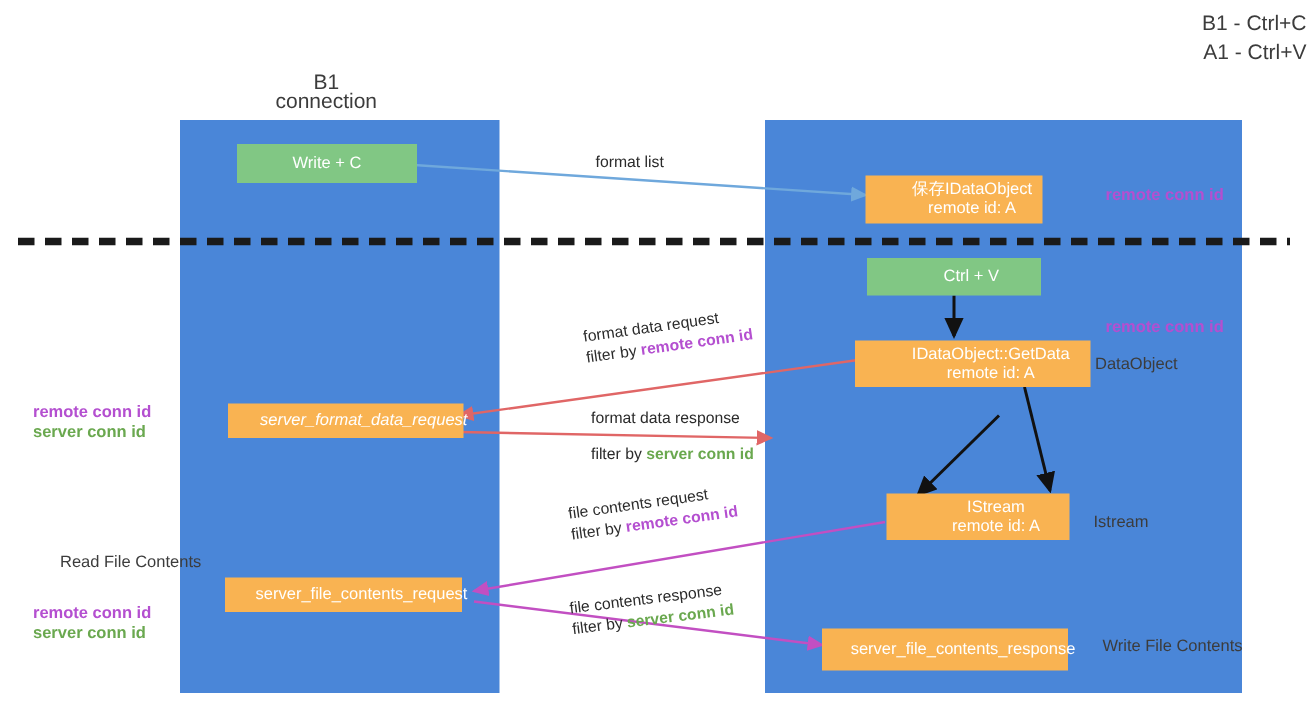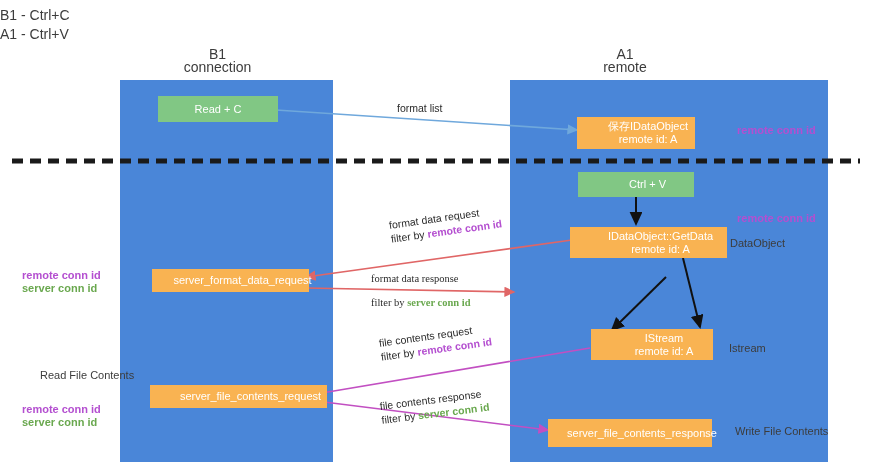--- a/index.html
+++ b/index.html
@@ -34,36 +34,34 @@
     white-space:pre-line;
   }
   .edge-label{
     position:absolute;font-size:10.5px;line-height:14px;color:#2b2b2b;
     white-space:nowrap;
   }
   .kw-remote{color:#b44fd0;font-weight:bold;}
   .kw-server{color:#6aa84f;font-weight:bold;}
   .kw-remote-plain{color:#b44fd0;font-weight:bold;}
   .title{
-    position:absolute;left:0;top:6px;width:871px;text-align:left;
+    position:absolute;left:0;top:6px;width:871px;text-align:right;
     font-size:14px;line-height:19px;color:#3c3c3c;white-space:pre-line;
   }
 </style>
 </head>
 <body>
 
 <div id="stage">
 
   <div class="title">B1 - Ctrl+C
 A1 - Ctrl+V</div>
 
   <div class="lane-header" style="left:150px;top:48px;width:135px;">B1
 connection</div>
-  <div class="lane-header" style="left:550px;top:48px;width:150px;">A1
-remote</div>
 
   <div class="lane" style="left:120px;top:80px;width:213px;height:382px;"></div>
   <div class="lane" style="left:510px;top:80px;width:318px;height:382px;"></div>
 
   <svg id="canvas">
     <defs>
       <marker id="ah-blue" markerWidth="7" markerHeight="7" refX="6" refY="3.2" orient="auto">
         <path d="M0,0 L7,3.2 L0,6.4 z" fill="#6fa8dc"></path>
       </marker>
       <marker id="ah-red" markerWidth="7" markerHeight="7" refX="6" refY="3.2" orient="auto">
@@ -90,65 +88,65 @@
     <path d="M683,258 L700,327" stroke="#111111" stroke-width="2" fill="none" marker-end="url(#ah-dark)"></path>
 
     <path d="M666,277 L612,330" stroke="#111111" stroke-width="2" fill="none" marker-end="url(#ah-dark)"></path>
 
     <path d="M590,348 L316,394" stroke="#c24fc2" stroke-width="1.6" fill="none" marker-end="url(#ah-mag)"></path>
 
     <path d="M316,401 L548,430" stroke="#c24fc2" stroke-width="1.6" fill="none" marker-end="url(#ah-mag)"></path>
   </svg>
 
   <div class="node green" style="left:158px;top:96px;width:120px;height:26px;">
-    <span>Read + C</span>
+    <span>Write + C</span>
   </div>
 
   <div class="node orange" style="left:577px;top:117px;width:118px;height:32px;">
     <span>保存IDataObject</span>
     <span>remote id: A</span>
   </div>
 
   <div class="node green" style="left:578px;top:172px;width:116px;height:25px;padding-left:23px;">
     <span>Ctrl + V</span>
   </div>
 
   <div class="node orange" style="left:570px;top:227px;width:157px;height:31px;">
     <span>IDataObject::GetData</span>
     <span>remote id: A</span>
   </div>
 
-  <div class="node orange" style="left:152px;top:269px;width:157px;height:23px;">
+  <div class="node orange" style="left:152px;top:269px;width:157px;height:23px;font-style:italic;">
     <span>server_format_data_request</span>
   </div>
 
 
   <div class="node orange" style="left:591px;top:329px;width:122px;height:31px;">
     <span>IStream</span>
     <span>remote id: A</span>
   </div>
 
-  <div class="node orange" style="left:150px;top:385px;width:177px;height:23px;">
+  <div class="node orange" style="left:150px;top:385px;width:158px;height:23px;">
     <span>server_file_contents_request</span>
   </div>
 
   <div class="node orange" style="left:548px;top:419px;width:164px;height:28px;">
     <span>server_file_contents_response</span>
   </div>
 
   <div class="edge-label" style="left:397px;top:101px;">format list</div>
 
   <div style="position:absolute;left:388px;top:218px;transform:rotate(-8deg);transform-origin:0 0;">
     <div class="edge-label" style="position:static;">format data request</div>
     <div class="edge-label" style="position:static;">
       <span>filter by </span><span class="kw-remote">remote conn id</span>
     </div>
   </div>
 
-  <div style="position:absolute;left:371px;top:272px;font-family:Liberation Serif, serif;">
+  <div style="position:absolute;left:394px;top:272px;">
     <div class="edge-label" style="position:static;">format data response</div>
     <div class="edge-label" style="position:static;margin-top:10px;">
       <span>filter by </span><span class="kw-server">server conn id</span>
     </div>
   </div>
 
   <div style="position:absolute;left:378px;top:336px;transform:rotate(-8deg);transform-origin:0 0;">
     <div class="edge-label" style="position:static;">file contents request</div>
     <div class="edge-label" style="position:static;">
       <span>filter by </span><span class="kw-remote">remote conn id</span>

